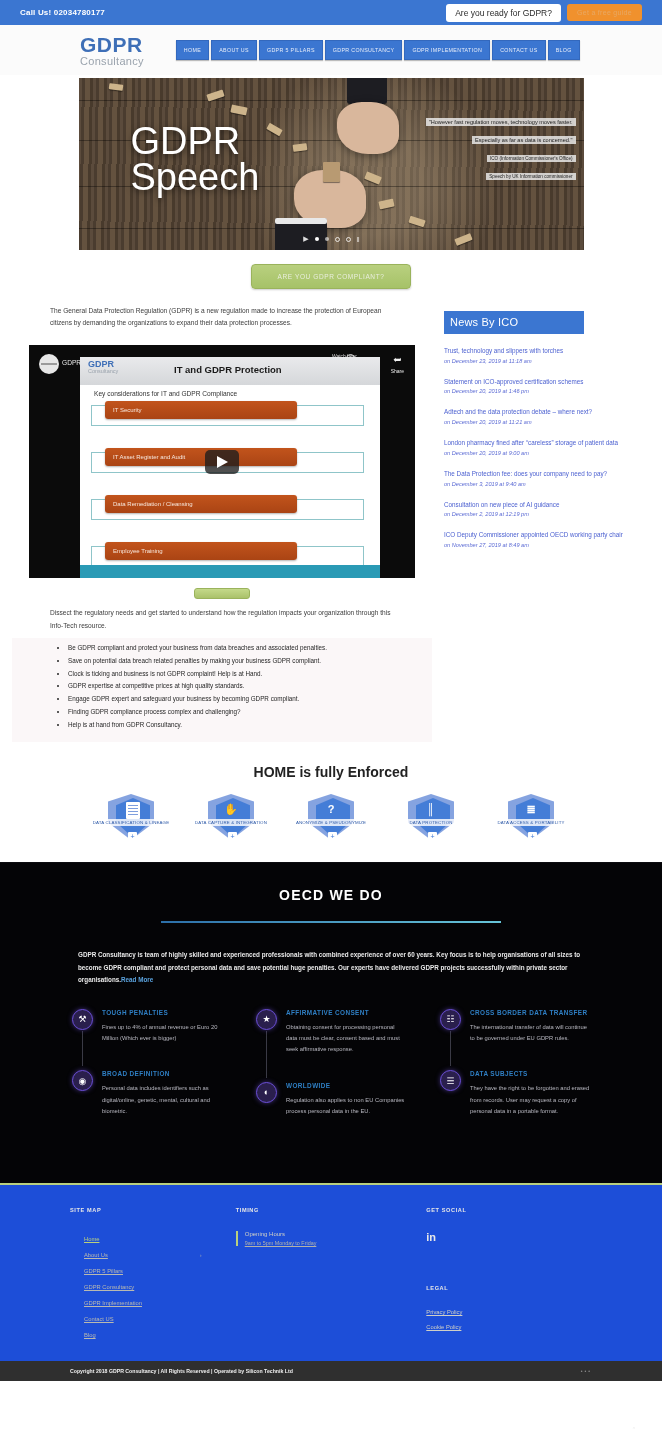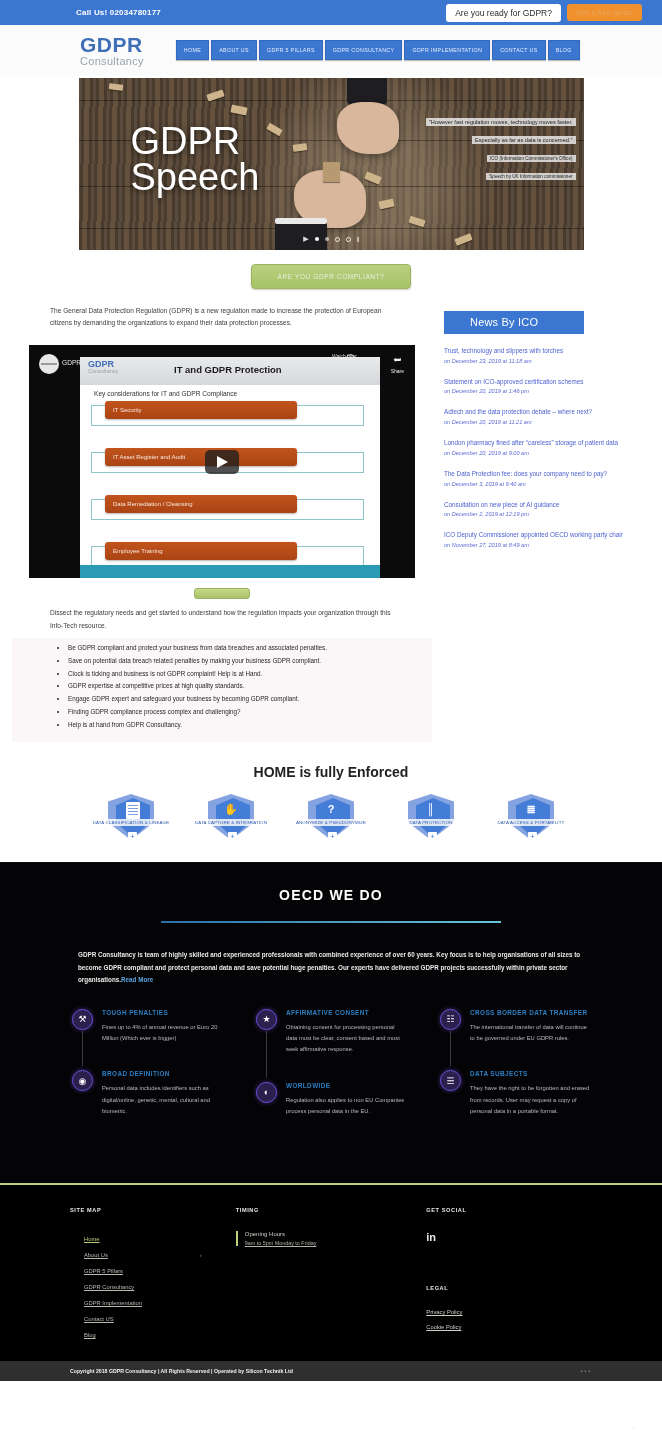--- a/index.html
+++ b/index.html
@@ -2,21 +2,21 @@
 <html><head>
 <meta charset="utf-8">
 <style>
   *{box-sizing:border-box;margin:0;padding:0;}
   body{width:662px;height:1440px;overflow:hidden;background:#fff;
        font-family:"Liberation Sans",sans-serif;}
 
   
   .topbar{height:25px;background:#3b76d1;display:flex;align-items:center;
           padding:0 20px;}
-  .callus{color:#fff;font-size:8px;font-weight:bold;margin-left:56px;letter-spacing:.2px;}
+  .callus{color:#fff;font-size:8px;font-weight:bold;letter-spacing:.2px;}
   .topright{margin-left:auto;display:flex;align-items:center;gap:0;}
   .ready-box{background:#fff;border-radius:3px;padding:4px 9px;font-size:8.5px;
              color:#2b2b2b;}
   .guide-btn{background:#f0912d;border-radius:3px;padding:5px 10px;font-size:7px;
              color:#e8a863;margin-left:6px;letter-spacing:.3px;}
 
   
   .header{height:50px;background:#fbfbfb;display:flex;align-items:center;
           padding:0 14px;}
   .logo{margin-left:66px;line-height:1;}
@@ -112,21 +112,21 @@
                  border-bottom:6px solid transparent;}
 
   .small-green{width:56px;height:11px;margin:10px auto 0;
                background:linear-gradient(#c4d98a,#aac26a);border:1px solid #9ab35c;
                border-radius:3px;}
   .dissect{font-size:6.6px;color:#3c3c3c;line-height:1.85;padding:8px 38px 0;}
   .bullets{margin:6px 0 0 0;padding:4px 20px 10px 56px;background:#fbf7f8;}
   .bullets li{font-size:6.3px;color:#262626;line-height:2.05;}
 
   
-  .news-head{background:#3b76d1;color:#fff;font-size:11px;padding:5px 26px 6px;
+  .news-head{background:#3b76d1;color:#fff;font-size:11px;padding:5px 6px 6px;
              letter-spacing:.2px;width:140px;}
   .news-list{margin-top:12px;}
   .news-item{margin-bottom:13px;}
   .news-item a{color:#4a5fd0;font-size:6.3px;line-height:1.7;text-decoration:none;
                display:block;}
   .news-item .date{color:#5b6ad4;font-size:5.6px;font-style:italic;margin-top:1px;}
 
   
   .enforced{text-align:center;font-size:14px;color:#222;margin:22px 0 14px;}
   .shields{display:flex;justify-content:center;gap:24px;padding-bottom:18px;}
@@ -165,21 +165,21 @@
               background:#3a3a45;}
   .feat:last-child .line{display:none;}
   .ic{width:21px;height:21px;border-radius:50%;background:#2a1f4d;
       border:1.5px solid #6b4fd6;display:flex;align-items:center;justify-content:center;
       color:#fff;font-size:9px;flex:0 0 21px;z-index:1;
       box-shadow:0 0 5px rgba(107,79,214,.55);}
   .feat h4{color:#2f7fc4;font-size:6.4px;letter-spacing:.4px;margin-bottom:6px;}
   .feat p{color:#b9b9c2;font-size:5.8px;line-height:1.95;}
 
   
-  .foot{background:#000000;border-top:2px solid #b9d07f;padding:22px 70px 18px;
+  .foot{background:#1d4ed8;border-top:2px solid #b9d07f;padding:22px 70px 18px;
         display:flex;}
   .fcol{flex:1;}
   .fcol.mid{flex:1.15;}
   .fh{color:#e7e7e7;font-size:5.6px;font-weight:bold;letter-spacing:.6px;
       margin-bottom:18px;}
   .fh.legal{margin-top:42px;}
   .fnav a{display:block;color:#b9b9b0;font-size:5.8px;text-decoration:underline;
           padding:5px 0 5px 14px;}
   .fnav a.active{color:#b9d07f;}
   .fnav a .car{float:right;margin-right:34px;opacity:.7;}

